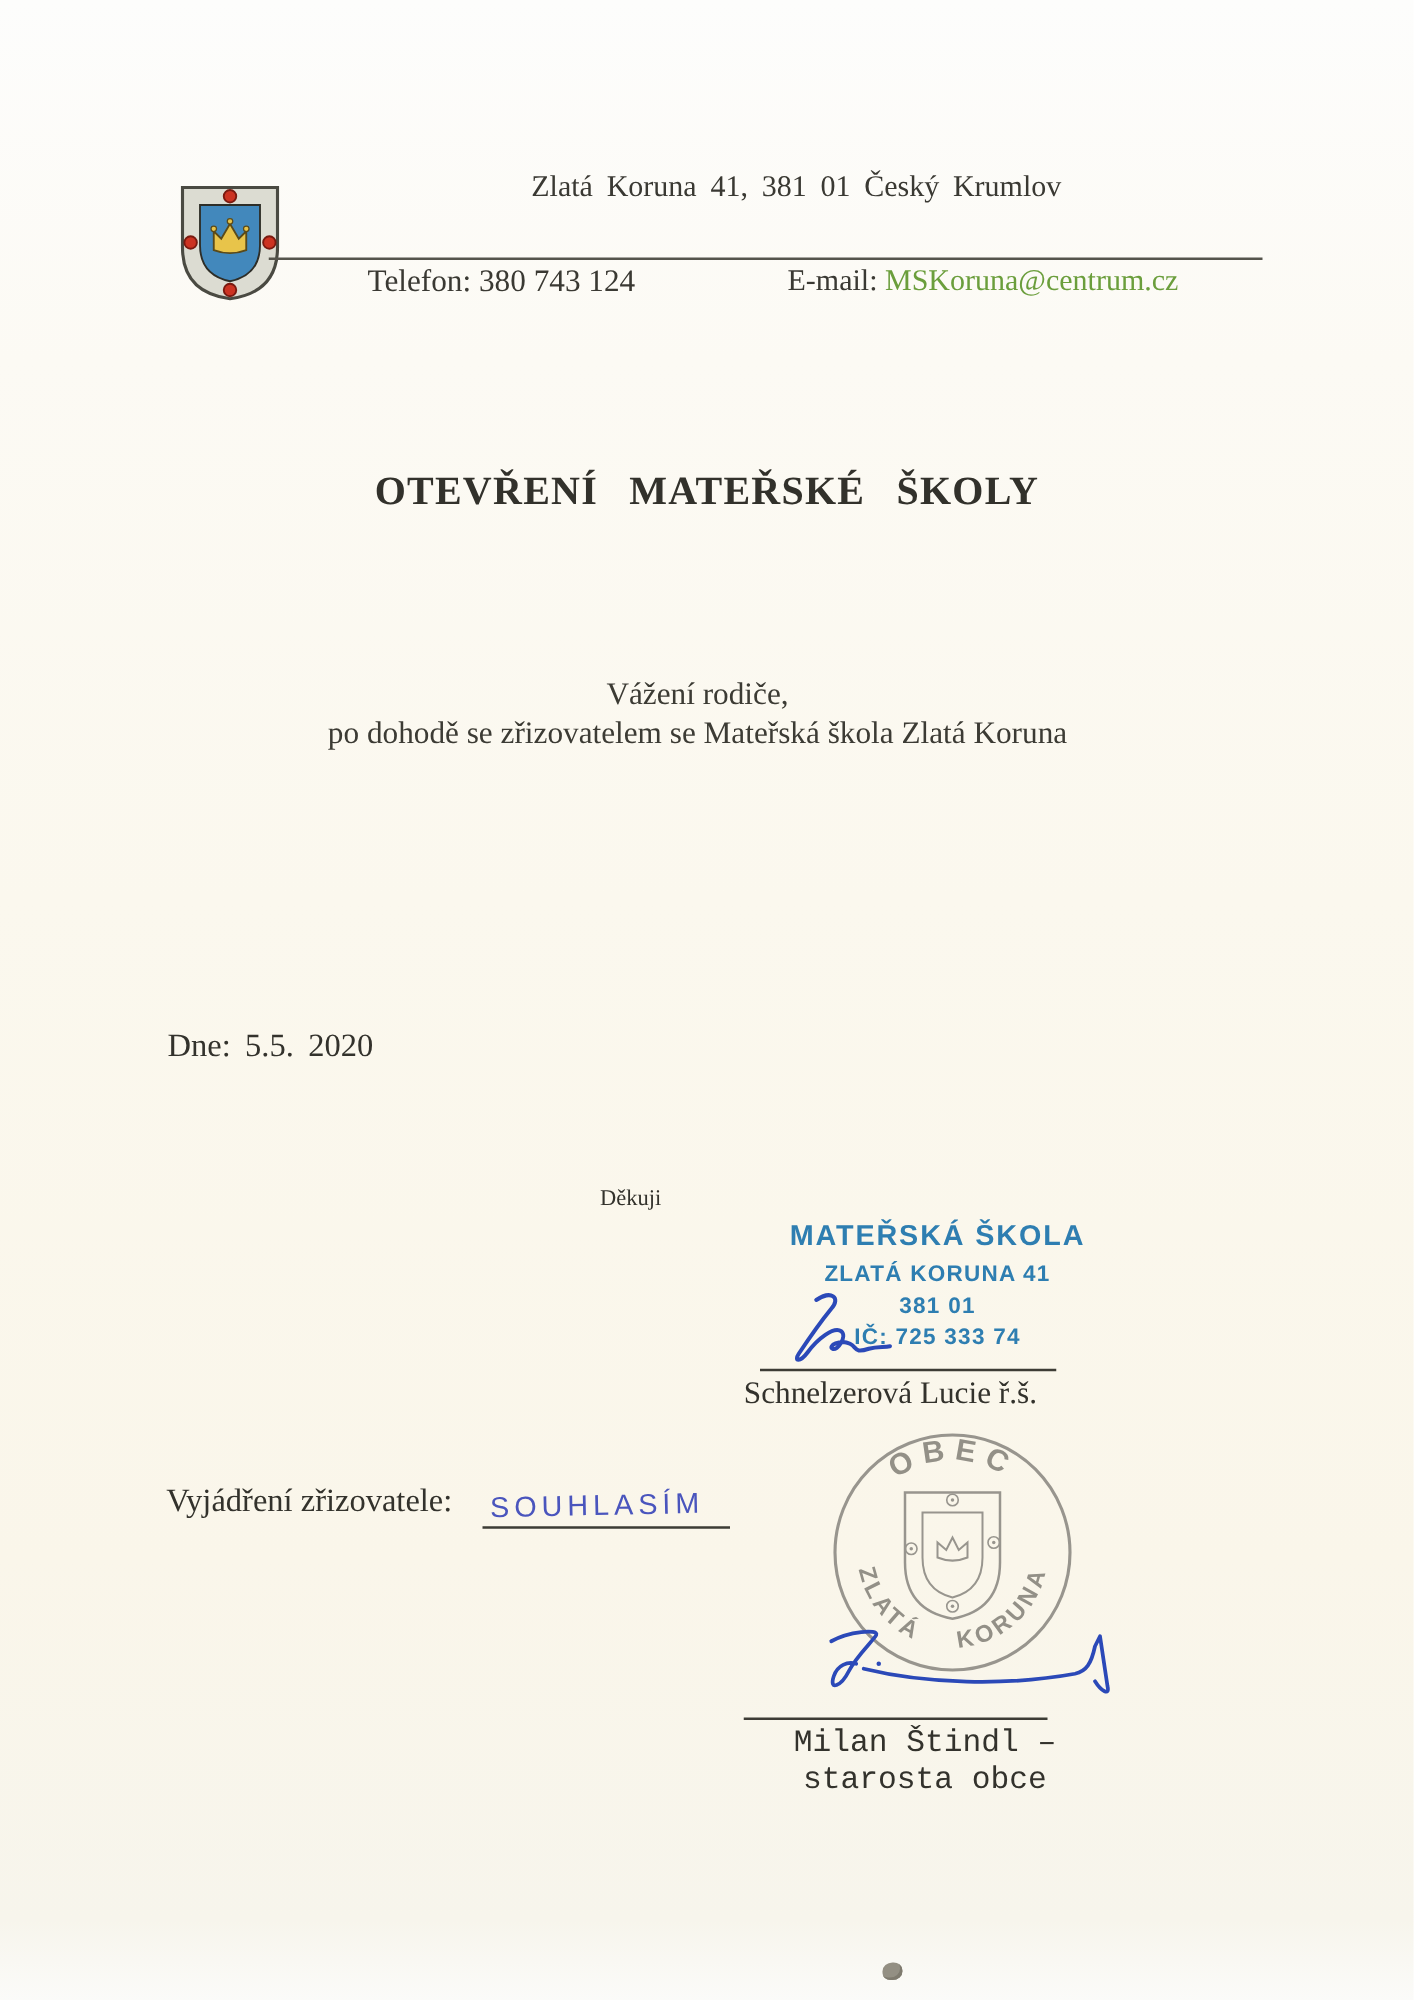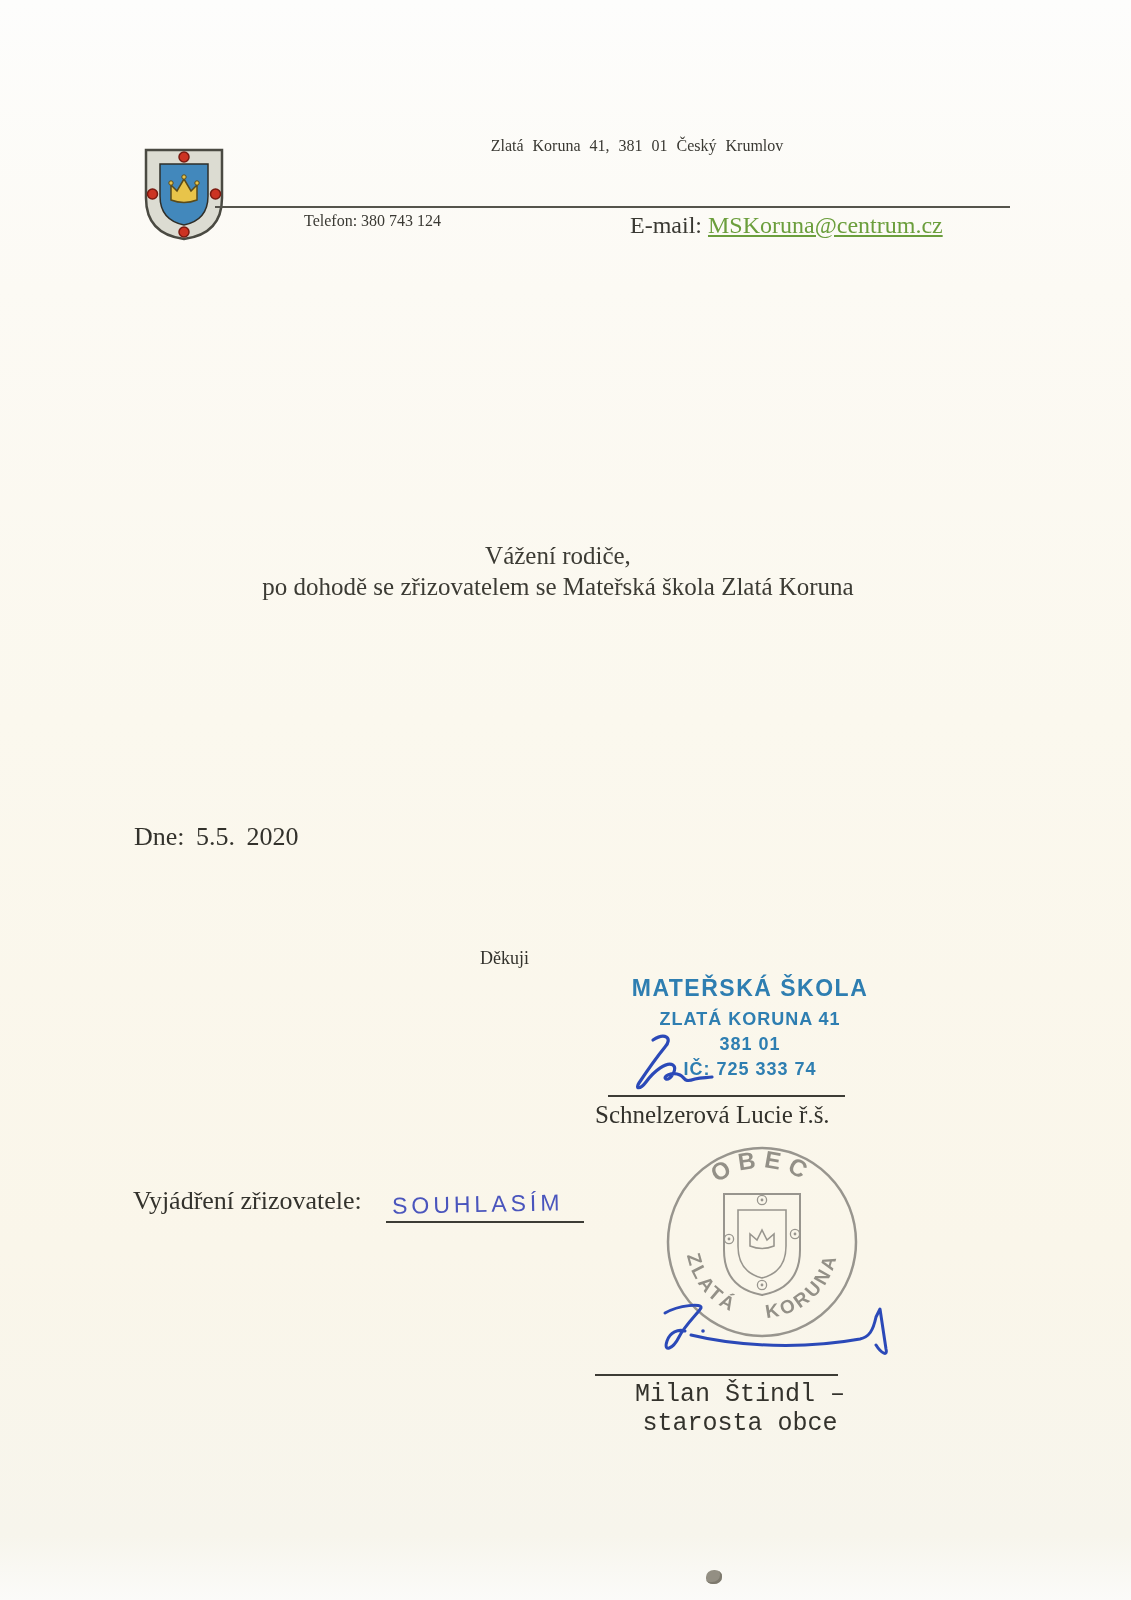--- a/index.html
+++ b/index.html
@@ -8,25 +8,25 @@
     width:1131px;height:1600px;
     background:linear-gradient(180deg,#fdfdfc 0%, #fcfaf4 18%, #fbf8ee 45%, #faf6ea 78%, #f7f5ec 96%, #fbfbf9 100%);
     font-family:"Liberation Serif", serif;
     color:#33322c;
     overflow:hidden;
   }
   .abs{position:absolute;}
   
   .header-text{left:257px;top:130px;width:760px;text-align:center;}
   .school-name{font-size:37px;font-weight:bold;letter-spacing:.5px;color:#2e2d28;}
-  .school-address{font-size:16px;margin-top:7px;word-spacing:5px;color:#3a3933;}
+  .school-address{font-size:24px;margin-top:7px;word-spacing:5px;color:#3a3933;}
   .header-rule{left:215px;top:206px;width:795px;height:2px;background:#55544c;}
-  .contact-phone{left:304px;top:212px;font-size:16px;color:#3a3933;}
+  .contact-phone{left:294px;top:212px;font-size:25px;color:#3a3933;}
   .contact-email{left:630px;top:212px;font-size:24px;color:#3a3933;}
-  .email-link{color:#6b9e3c;text-decoration:underline;text-decoration-color:#6b9e3c;}
+  .email-link{color:#6b9e3c;text-decoration-color:#6b9e3c;}
   
   .doc-title{left:0;top:374px;width:1131px;text-align:center;font-size:32px;font-weight:bold;
              letter-spacing:1px;word-spacing:16px;color:#32312b;}
   
   .doc-body{left:0;top:540px;width:1116px;text-align:center;font-size:25px;line-height:31px;color:#3c3b34;}
   .doc-body .bold-line{font-weight:bold;font-size:24px;color:#34332d;}
   .date-line{left:134px;top:822px;font-size:26px;word-spacing:5px;}
   .thanks{left:468px;top:948px;font-size:18px;margin-left:12px;}
   
   .school-stamp{left:625px;top:975px;width:250px;text-align:center;color:#2277ae;
@@ -78,20 +78,21 @@
   <div class="abs header-text">
     <div class="school-address">Zlatá Koruna 41, 381 01 Český Krumlov</div>
   </div>
   <div class="abs header-rule"></div>
   <div class="abs contact-phone">Telefon: 380 743 124</div>
   <div class="abs contact-email">
     <span>E-mail:</span>
     <span class="email-link">MSKoruna@centrum.cz</span>
   </div>
 
+  <div class="abs doc-title">OTEVŘENÍ MATEŘSKÉ ŠKOLY</div>
 
   <div class="abs doc-body">
     <div>Vážení rodiče,</div>
     <div>po dohodě se zřizovatelem se Mateřská škola Zlatá Koruna</div>
   </div>
 
   <div class="abs date-line">Dne: 5.5. 2020</div>
   <div class="abs thanks">Děkuji</div>
 
   <div class="abs school-stamp">

